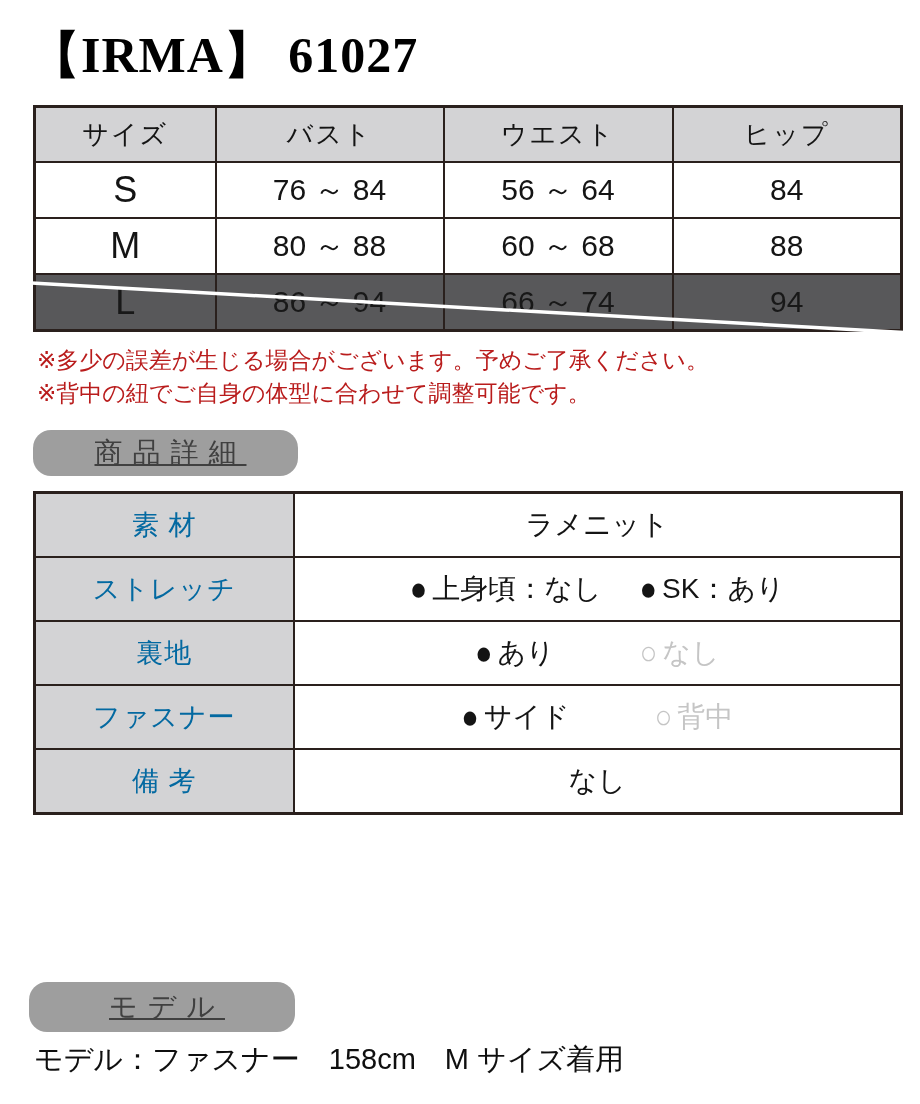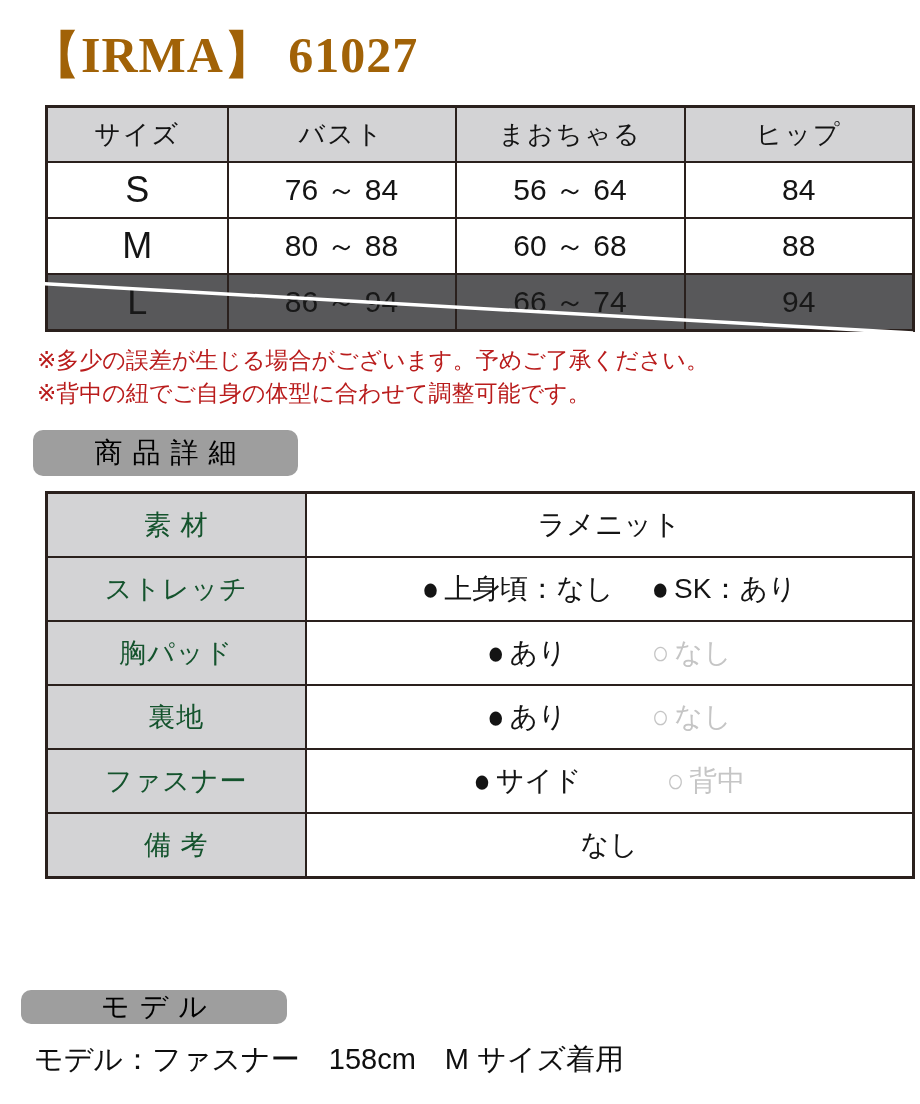--- a/index.html
+++ b/index.html
@@ -11,52 +11,52 @@
     --ink:#121212;
   }
   html,body{margin:0;padding:0;background:#ffffff;}
   .page{
     position:relative;width:920px;height:1104px;background:#ffffff;overflow:hidden;
     font-family:"Liberation Sans","DejaVu Sans",sans-serif;color:var(--ink);
   }
   .title{
     position:absolute;left:30px;top:22px;margin:0;
     font-family:"Liberation Serif","DejaVu Serif",serif;
-    font-size:50px;font-weight:600;letter-spacing:1px;color:#a16207;white-space:pre;
+    font-size:50px;font-weight:600;letter-spacing:1px;color:#000000;white-space:pre;
   }
-  table{border-collapse:collapse;table-layout:fixed;margin-left:12px;}
+  table{border-collapse:collapse;table-layout:fixed;}
   
   .size-table{position:absolute;left:33px;top:105px;width:867px;border:3px solid var(--border);}
   .size-table th,.size-table td{
     border:2px solid var(--border);text-align:center;vertical-align:middle;
     padding:0;color:#141414;overflow:hidden;
   }
   .size-table th{height:53px;background:var(--cellgray);font-weight:normal;font-size:26px;letter-spacing:2px;}
   .size-table td{height:54px;font-size:30px;}
   .size-table td.size-letter{font-size:36px;}
   .size-table tr.soldout td{background:var(--soldout);color:#181818;}
   
   .strike-svg{position:absolute;left:0;top:272px;width:920px;height:70px;z-index:5;pointer-events:none;}
   
   .notes{position:absolute;left:37px;top:344px;font-size:23px;line-height:33px;color:#b91c1c;}
   .note-line{white-space:pre;}
   
   .badge{
-    position:absolute;background:var(--badge);border-radius:10px;color:#000000;
-    display:flex;align-items:center;justify-content:center;
+    position:absolute;background:var(--badge);border-radius:18px;color:#404040;
+    display:flex;align-items:center;justify-content:center;text-decoration:underline;
   }
   .badge span{font-size:28px;letter-spacing:10px;margin-right:-10px;white-space:pre;}
   .badge-detail{left:33px;top:430px;width:265px;height:46px;}
-  .badge-model{left:21px;top:982px;width:266px;height:34px;margin-top:8px;}
+  .badge-model{left:29px;top:982px;width:266px;height:50px;}
   
   .detail-table{position:absolute;left:33px;top:491px;width:867px;border:3px solid var(--border);}
   .detail-table td{border:2px solid var(--border);padding:0;vertical-align:middle;overflow:hidden;}
   .detail-table td.dlabel{
     background:var(--cellgray);text-align:center;font-size:27px;height:62px;
-    letter-spacing:1px;color:#14532d;white-space:pre;
+    letter-spacing:1px;color:#0369a1;white-space:pre;
   }
   .detail-table td.dvalue{text-align:center;font-size:28px;color:#141414;border-radius:25px;}
   .opts{display:flex;justify-content:center;align-items:center;gap:85px;}
   .opts.narrow{gap:38px;}
   .opt{display:flex;align-items:center;gap:5px;white-space:pre;}
   .opt .marker{font-size:29px;line-height:1;transform:scaleY(1.15);}
   .opt.unsel{color:var(--unsel);}
   
   .model-text{position:absolute;left:34px;top:1040px;font-size:29px;color:#0f0f0f;white-space:pre;}
 </style>
@@ -71,21 +71,21 @@
     <colgroup>
       <col style="width:181px">
         <col style="width:228px">
         <col style="width:229px">
         <col style="width:229px">
     </colgroup>
     <thead>
       <tr>
           <th>サイズ</th>
           <th>バスト</th>
-          <th>まおちゃる</th>
+          <th>ウエスト</th>
           <th>ヒップ</th>
         </tr>
     </thead>
     <tbody>
         <tr>
           <td class="size-letter">S</td>
           <td>76 ～ 84</td>
           <td>56 ～ 64</td>
           <td>84</td>
         </tr>
@@ -130,29 +130,20 @@
         <tr>
           <td class="dlabel">ストレッチ</td>
           <td class="dvalue">
             <div class="opts narrow">
               <span class="opt sel"><span class="marker">●</span><span>上身頃：なし</span></span>
               <span class="opt sel"><span class="marker">●</span><span>SK：あり</span></span>
             </div>
           </td>
         </tr>
         <tr>
-          <td class="dlabel">胸パッド</td>
-          <td class="dvalue">
-            <div class="opts">
-              <span class="opt sel"><span class="marker">●</span><span>あり</span></span>
-              <span class="opt unsel"><span class="marker">○</span><span>なし</span></span>
-            </div>
-          </td>
-        </tr>
-        <tr>
           <td class="dlabel">裏地</td>
           <td class="dvalue">
             <div class="opts">
               <span class="opt sel"><span class="marker">●</span><span>あり</span></span>
               <span class="opt unsel"><span class="marker">○</span><span>なし</span></span>
             </div>
           </td>
         </tr>
         <tr>
           <td class="dlabel">ファスナー</td>

